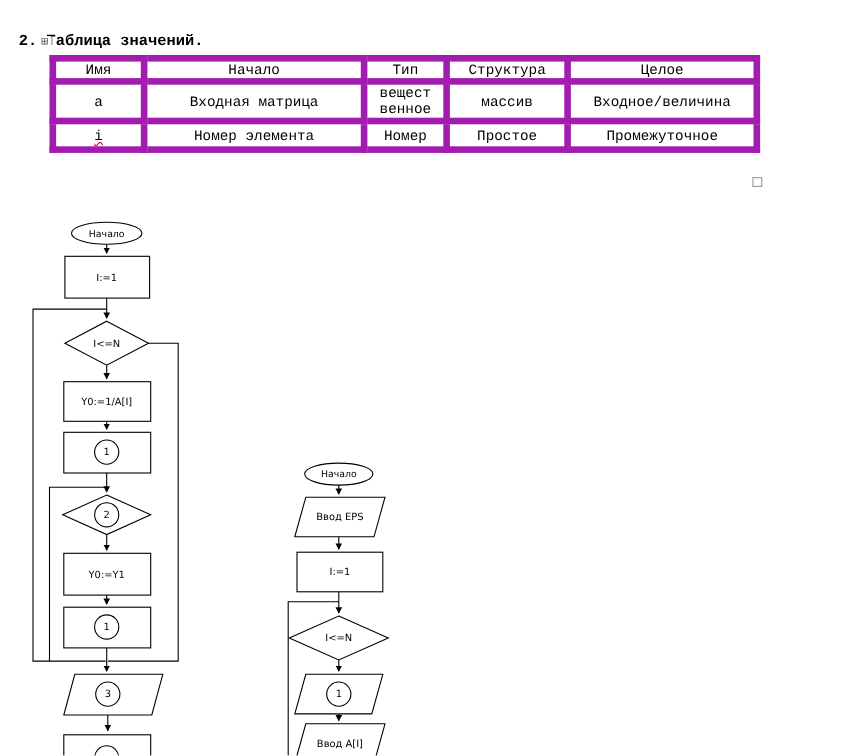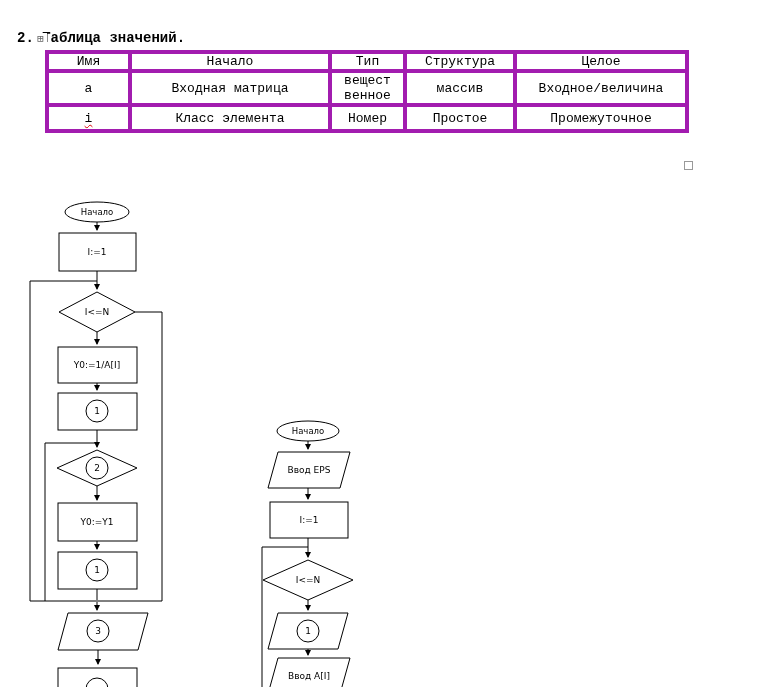--- a/index.html
+++ b/index.html
@@ -16,21 +16,21 @@
     position:absolute; left:34px; top:33px; width:13px; height:13px;
     background:#fff; color:#666; font-size:11px; line-height:13px;
     text-align:center; cursor:move;
   }
   table.doc-table {
     position:absolute; left:45px; top:50px; width:640px;
     border-collapse:collapse; table-layout:fixed;
     font-size:13px;
   }
   .doc-table th, .doc-table td {
-    border:4px solid #a21caf; text-align:center; vertical-align:middle;
+    border:6px solid #a21caf; text-align:center; vertical-align:middle;
     padding:0; font-weight:normal; white-space:pre-line; line-height:15px;
     overflow:hidden;
   }
   .misspelled { text-decoration: underline wavy #d00 1px; text-underline-offset:2px; }
   .resize-handle {
     position:absolute; left:684px; top:161px; width:7px; height:7px;
     border:1px solid #999; background:#fff;
   }
   svg.flow { position:absolute; overflow:hidden; }
   svg.flow .shape { fill:#fff; stroke:#000; stroke-width:1; }
@@ -67,21 +67,21 @@
     <tr style="height:32px">
       <td>a</td>
       <td>Входная матрица</td>
       <td>вещест
 венное</td>
       <td>массив</td>
       <td>Входное/величина</td>
     </tr>
     <tr style="height:26px">
       <td class="misspelled">i</td>
-      <td>Класс элемента</td>
+      <td>Номер элемента</td>
       <td>Номер</td>
       <td>Простое</td>
       <td>Промежуточное</td>
     </tr>
   </tbody>
     </table>
 
   <div class="resize-handle"></div>
 
   <svg class="flow" style="left:25px; top:198px;" width="145" height="489" viewBox="25 198 145 489">

